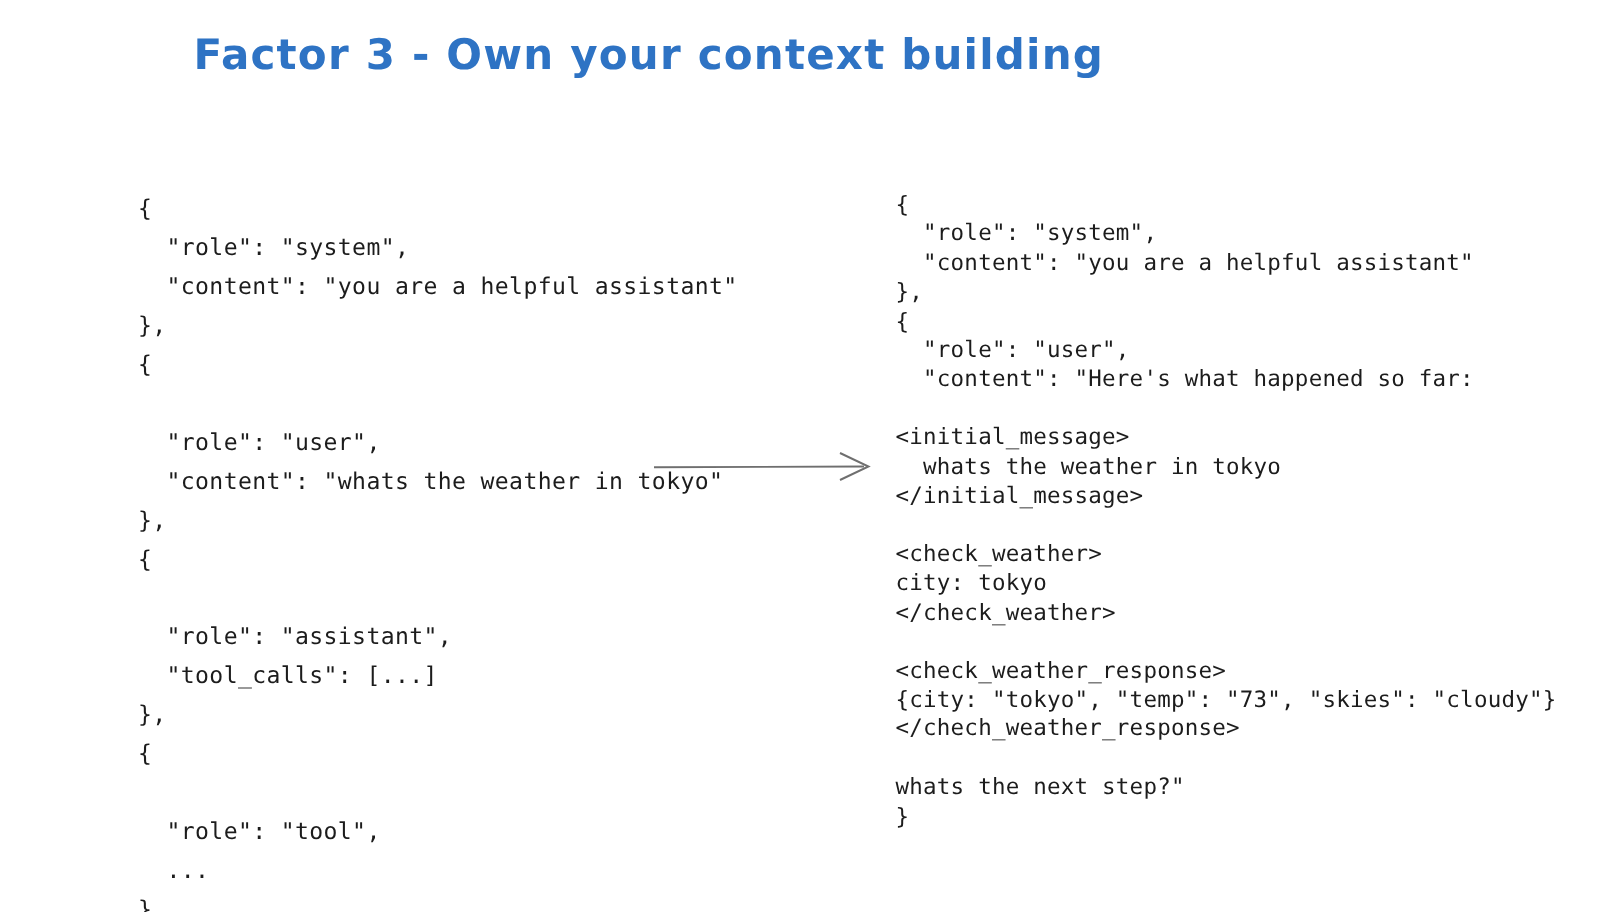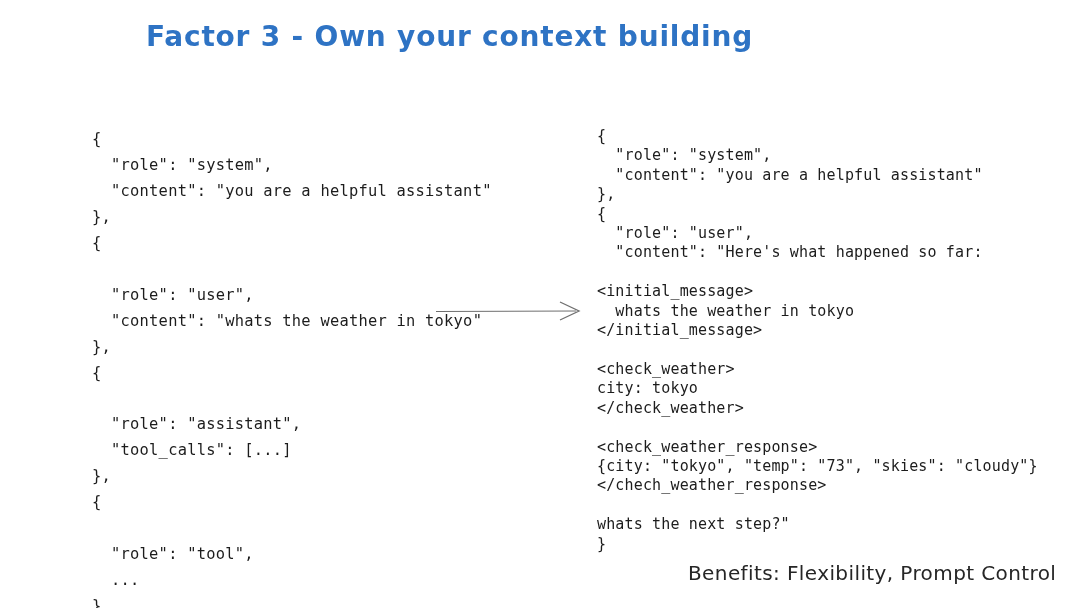--- a/index.html
+++ b/index.html
@@ -13,21 +13,21 @@
     width: 1080px;
     height: 608px;
     background: #ffffff;
     overflow: hidden;
     font-family: "DejaVu Sans", sans-serif;
   }
 
   
   #slide-title {
     position: absolute;
-    left: 146px;
+    left: 129px;
     top: 20px;
     width: 800px;
     font-family: "DejaVu Sans", sans-serif;
     font-size: 28px;
     font-weight: 600;
     letter-spacing: 0.8px;
     color: #2e73c4;
     white-space: pre;
   }
 
@@ -143,15 +143,14 @@
 
 whats the next step?"
 }</pre>
 
   <svg id="flow-arrow" viewBox="0 0 152 30">
     <line x1="4" y1="15.5" x2="144" y2="15.0" stroke="#6f6f6f" stroke-width="1.2"></line>
     <polyline points="128,6 147,15 128,24" fill="none" stroke="#6f6f6f" stroke-width="1.3" stroke-linejoin="miter" stroke-linecap="butt"></polyline>
   </svg>
 
 
-  <div id="note-right">Benefits: Flexibility, Prompt Control</div>
 
 </div>
 
 </body></html>

